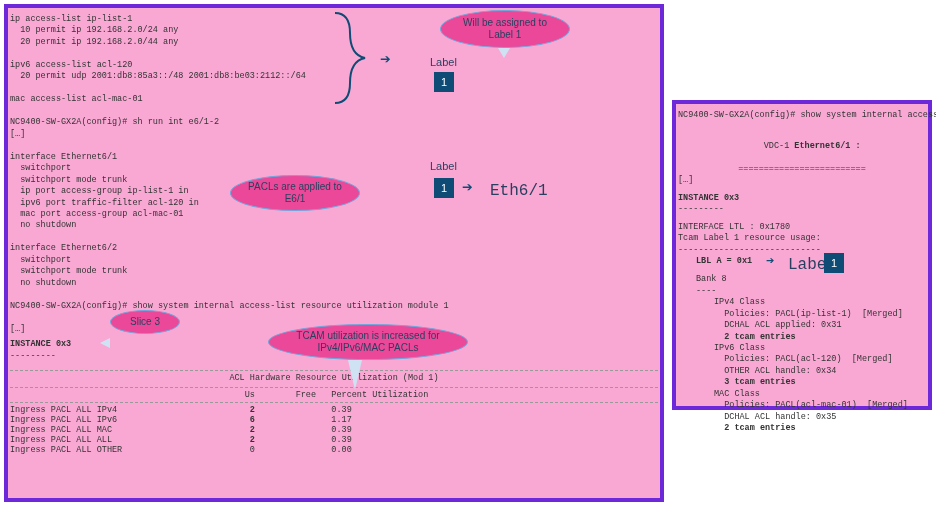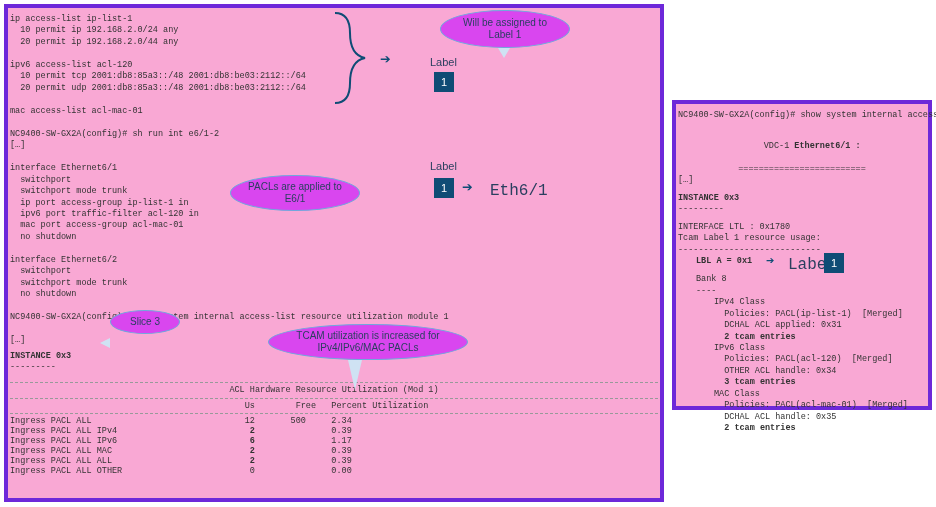--- a/index.html
+++ b/index.html
@@ -32,21 +32,21 @@
   }
   .cli-line { white-space: pre; line-height: 1.35; font-size: 8.5px; color: #333; }
   .bold { font-weight: bold; }
   .dashed-line {
     border: none;
     border-top: 1px dashed #999;
     margin: 2px 0;
   }
   .bubble {
     position: absolute;
-    background: #d946ef;
+    background: #ec4899;
     border: 1px solid #6fa8dc;
     border-radius: 50%;
     padding: 6px 14px;
     font-family: Arial, sans-serif;
     font-size: 10px;
     color: #2a3f5f;
     text-align: center;
     display: flex;
     align-items: center;
     justify-content: center;
@@ -103,21 +103,20 @@
 </head>
 <body>
 
 <div class="panel panel-left">
   <div id="cli-top-container">
       <div class="cli-line">ip access-list ip-list-1</div>
       <div class="cli-line">  10 permit ip 192.168.2.0/24 any</div>
       <div class="cli-line">  20 permit ip 192.168.2.0/44 any</div>
       <div class="cli-line">&nbsp;</div>
       <div class="cli-line">ipv6 access-list acl-120</div>
-      <div class="cli-line">  10 permit tcp 2001:db8:85a3::/48 2001:db8:be03:2112::/64</div>
       <div class="cli-line">  20 permit udp 2001:db8:85a3::/48 2001:db8:be03:2112::/64</div>
       <div class="cli-line">&nbsp;</div>
       <div class="cli-line">mac access-list acl-mac-01</div>
       <div class="cli-line">&nbsp;</div>
       <div class="cli-line">NC9400-SW-GX2A(config)# sh run int e6/1-2</div>
       <div class="cli-line">[…]</div>
       <div class="cli-line">&nbsp;</div>
       <div class="cli-line">interface Ethernet6/1</div>
       <div class="cli-line">  switchport</div>
       <div class="cli-line">  switchport mode trunk</div>
@@ -139,21 +138,20 @@
   <div class="cli-line bold" style="margin-top:4px;">INSTANCE 0x3</div>
   <div class="cli-line">---------</div>
 
   <div style="height:6px;"></div>
   <hr class="dashed-line">
   <div class="cli-line" style="text-align:center;">ACL Hardware Resource Utilization (Mod 1)</div>
   <hr class="dashed-line">
   <div class="table-header">                                              Us        Free   Percent Utilization</div>
   <hr class="dashed-line">
   <div id="table-rows-container">
-      <div class="table-row">Ingress PACL ALL                              12       500     2.34</div>
       <div class="table-row">Ingress PACL ALL IPv4                         <span class="bold"> 2</span>               0.39</div>
       <div class="table-row">Ingress PACL ALL IPv6                         <span class="bold"> 6</span>               1.17</div>
       <div class="table-row">Ingress PACL ALL MAC                          <span class="bold"> 2</span>               0.39</div>
       <div class="table-row">Ingress PACL ALL ALL                          <span class="bold"> 2</span>               0.39</div>
       <div class="table-row">Ingress PACL ALL OTHER                         0               0.00</div>
     </div>
 </div>
 
 <div class="panel panel-right">
   <div class="cli-line">NC9400-SW-GX2A(config)# show system internal access-list</div>

